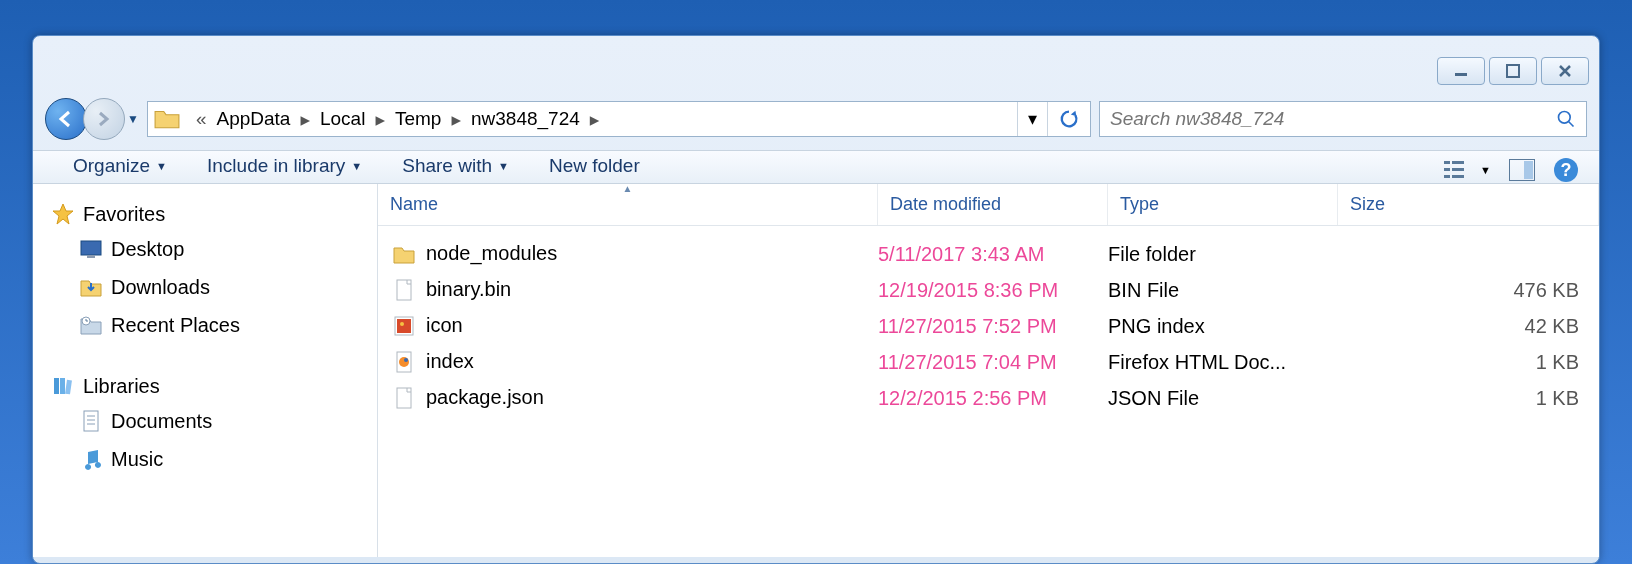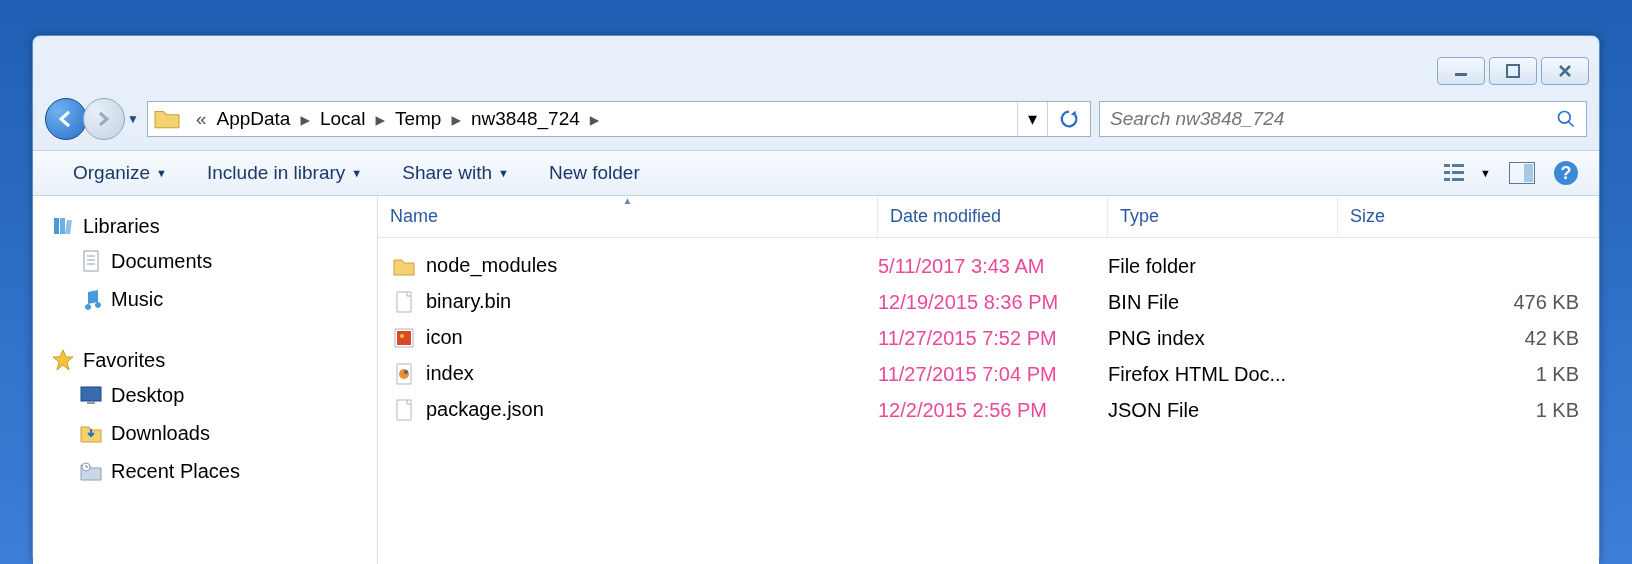--- a/index.html
+++ b/index.html
@@ -130,26 +130,26 @@
 }
 .searchbox input {
   flex: 1;
   border: none;
   outline: none;
   font-size: 19px;
   font-style: italic;
   color: #7a8a9a;
 }
 .toolbar {
-  height: 46px;
+  height: 34px;
   background: linear-gradient(to bottom, #f8fbff, #e8f0f8);
   border-top: 1px solid #c8d4e0;
   border-bottom: 1px solid #c8d4e0;
   display: flex;
-  align-items: center;
+  align-items: flex-end;
   padding: 0 20px;
 }
 .tool-btn {
   display: flex;
   align-items: center;
   gap: 6px;
   padding: 6px 20px;
   font-size: 19px;
   color: #1a3a6a;
 }
@@ -346,68 +346,68 @@
         </svg>
       </div>
     </div>
   </div>
 
   <div class="content">
     <div class="sidebar">
       <div class="sb-group">
         <div class="sb-header">
           <svg class="fico" viewBox="0 0 24 24">
+              <path d="M12 2 L15 9 L22 9 L16 14 L18 22 L12 17 L6 22 L8 14 L2 9 L9 9 Z" fill="#f5c242" stroke="#d49a1a"></path>
+            </svg>
+          <span>Favorites</span>
+        </div>
+        <div class="sb-item">
+          <svg class="fico" viewBox="0 0 24 24">
+              <rect x="2" y="4" width="20" height="14" fill="#3a6ab0" stroke="#1a4a80"></rect>
+              <rect x="8" y="18" width="8" height="3" fill="#8a9ab0"></rect>
+            </svg>
+          <span>Desktop</span>
+        </div>
+        <div class="sb-item">
+          <svg class="fico" viewBox="0 0 24 24">
+              <path d="M2 6 h8 l2 3 h10 v12 h-20 z" fill="#f5d271" stroke="#c9a13a"></path>
+              <path d="M12 8 v7 M9 12 l3 3 l3 -3" stroke="#2a6fc9" stroke-width="2" fill="none"></path>
+            </svg>
+          <span>Downloads</span>
+        </div>
+        <div class="sb-item">
+          <svg class="fico" viewBox="0 0 24 24">
+              <path d="M2 6 h8 l2 3 h10 v12 h-20 z" fill="#c8d8e8" stroke="#8aa0b8"></path>
+              <circle cx="7" cy="8" r="4" fill="#fff" stroke="#8aa0b8"></circle>
+              <path d="M7 6 v2 h2" stroke="#5a7a9a" fill="none"></path>
+            </svg>
+          <span>Recent Places</span>
+        </div>
+      </div>
+      <div class="sb-group">
+        <div class="sb-header">
+          <svg class="fico" viewBox="0 0 24 24">
               <rect x="3" y="4" width="5" height="16" fill="#4a9ad9"></rect>
               <rect x="9" y="4" width="5" height="16" fill="#6ab0e8"></rect>
               <rect x="15" y="6" width="5" height="14" fill="#8ac0f0" transform="rotate(8 17 13)"></rect>
             </svg>
           <span>Libraries</span>
         </div>
         <div class="sb-item">
           <svg class="fico" viewBox="0 0 24 24">
               <rect x="5" y="2" width="14" height="20" fill="#fff" stroke="#8aa0b8"></rect>
               <path d="M8 7 h8 M8 11 h8 M8 15 h8" stroke="#8aa0b8"></path>
             </svg>
           <span>Documents</span>
         </div>
         <div class="sb-item">
           <svg class="fico" viewBox="0 0 24 24">
               <path d="M9 17 a3 3 0 1 0 0.1 0 M9 17 v-12 l10 -2 v12 a3 3 0 1 1 -0.1 0" fill="#4a9ad9"></path>
             </svg>
           <span>Music</span>
-        </div>
-      </div>
-      <div class="sb-group">
-        <div class="sb-header">
-          <svg class="fico" viewBox="0 0 24 24">
-              <path d="M12 2 L15 9 L22 9 L16 14 L18 22 L12 17 L6 22 L8 14 L2 9 L9 9 Z" fill="#f5c242" stroke="#d49a1a"></path>
-            </svg>
-          <span>Favorites</span>
-        </div>
-        <div class="sb-item">
-          <svg class="fico" viewBox="0 0 24 24">
-              <rect x="2" y="4" width="20" height="14" fill="#3a6ab0" stroke="#1a4a80"></rect>
-              <rect x="8" y="18" width="8" height="3" fill="#8a9ab0"></rect>
-            </svg>
-          <span>Desktop</span>
-        </div>
-        <div class="sb-item">
-          <svg class="fico" viewBox="0 0 24 24">
-              <path d="M2 6 h8 l2 3 h10 v12 h-20 z" fill="#f5d271" stroke="#c9a13a"></path>
-              <path d="M12 8 v7 M9 12 l3 3 l3 -3" stroke="#2a6fc9" stroke-width="2" fill="none"></path>
-            </svg>
-          <span>Downloads</span>
-        </div>
-        <div class="sb-item">
-          <svg class="fico" viewBox="0 0 24 24">
-              <path d="M2 6 h8 l2 3 h10 v12 h-20 z" fill="#c8d8e8" stroke="#8aa0b8"></path>
-              <circle cx="7" cy="8" r="4" fill="#fff" stroke="#8aa0b8"></circle>
-              <path d="M7 6 v2 h2" stroke="#5a7a9a" fill="none"></path>
-            </svg>
-          <span>Recent Places</span>
         </div>
       </div>
     </div>
 
     <div class="main">
       <div class="col-headers">
         <div class="col-name">
           <span class="sort-up">▲</span>
           <span>Name</span>
         </div>

